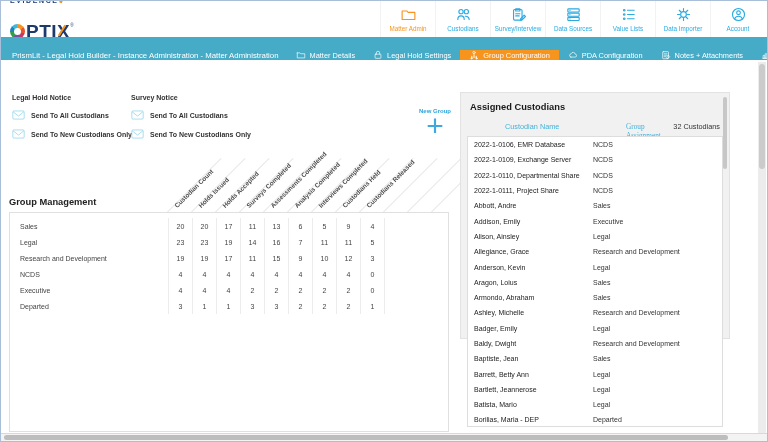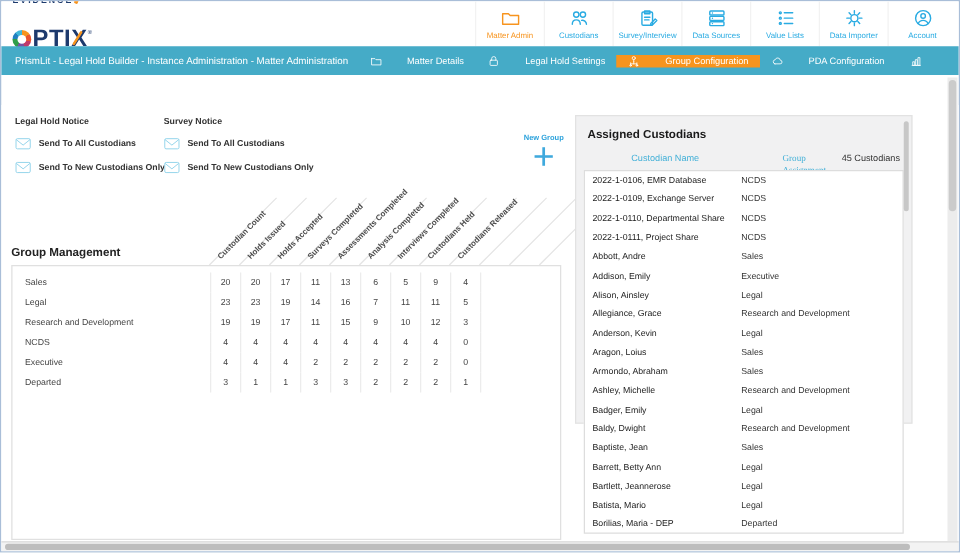--- a/index.html
+++ b/index.html
@@ -18,23 +18,23 @@
   .logo-x::after{content:"";position:absolute;left:4px;top:2px;width:2.2px;height:13px;background:#f7941e;transform:rotate(32deg);border-radius:1px;}
   .logo-reg{font-size:4.5px;font-weight:400;align-self:flex-start;margin-top:2px;}
 
   .top-nav{position:absolute;right:2px;top:0;height:36px;display:flex;}
   .nav-item{width:54px;display:flex;flex-direction:column;align-items:center;justify-content:center;gap:2px;color:#29abe2;border-left:1px solid #f2f2f2;cursor:pointer;}
   .nav-item .nav-label{font-size:6.3px;white-space:nowrap;}
   .nav-item svg{width:17px;height:17px;stroke:currentColor;fill:none;stroke-width:1.6;stroke-linecap:round;stroke-linejoin:round;}
   .nav-item.active{color:#f7941e;}
 
   
-  .teal-bar{position:absolute;top:36px;left:0;right:0;height:23px;background:#45abc7;display:flex;align-items:center;color:#fff;}
+  .teal-bar{position:absolute;top:36px;left:0;right:0;height:23px;background:#45abc7;display:flex;align-items:flex-end;color:#fff;}
   .crumb{display:flex;align-items:center;padding:0 8px 0 11px;font-size:7.8px;white-space:nowrap;}
-  .tbar-tab{display:flex;align-items:center;gap:20px;padding:0 9px;font-size:7.4px;white-space:nowrap;cursor:pointer;}
+  .tbar-tab{display:flex;align-items:center;gap:4px;padding:0 9px;font-size:7.4px;white-space:nowrap;cursor:pointer;}
   .tbar-tab svg{width:10px;height:10px;stroke:#fff;fill:none;stroke-width:1.6;stroke-linecap:round;stroke-linejoin:round;}
   .tbar-tab.active{background:#f7941e;}
   .tbar-divider{width:1px;background:rgba(255,255,255,.5);margin:4px 0;}
   .tbar-fill{flex:1;}
 
   
   .matter-bar{position:absolute;top:59px;left:0;right:0;height:24px;background:#fff;border-bottom:1px solid #ddd;display:flex;align-items:center;padding-left:10px;box-sizing:border-box;font-size:9.3px;font-weight:bold;color:#222;}
 
   
   .content{position:absolute;top:83px;left:0;right:0;bottom:8px;background:#fff;}
@@ -186,20 +186,28 @@
         </svg>
       <span>Group Configuration</span>
     </div>
     <div class="tbar-tab">
       <svg viewBox="0 0 24 24">
           <path d="M7 17a4 4 0 0 1 .6-7.9A5 5 0 0 1 17.3 10 3.5 3.5 0 0 1 17 17H7z"></path>
         </svg>
       <span>PDA Configuration</span>
     </div>
     <div class="tbar-divider"></div>
+    <div class="tbar-tab">
+      <svg viewBox="0 0 24 24">
+          <rect x="4" y="4" width="14" height="17" rx="1.5"></rect>
+          <path d="M7.5 9h7M7.5 12.5h7M7.5 16h4"></path>
+          <path d="M18 13l3 3-4.5 4.5H14V18z"></path>
+        </svg>
+      <span>Notes + Attachments</span>
+    </div>
     <div class="tbar-divider"></div>
     <div class="tbar-tab">
       <svg viewBox="0 0 24 24">
           <path d="M4 20h16"></path>
           <rect x="6" y="13" width="3" height="7"></rect>
           <rect x="11" y="9" width="3" height="11"></rect>
           <rect x="16" y="5" width="3" height="15"></rect>
         </svg>
 
     </div>
@@ -374,21 +382,21 @@
             </div>
   </div>
 </div>
     </div>
 
     <div class="cust-panel">
       <div class="cust-title">Assigned Custodians</div>
       <div class="cust-head">
         <span class="link head-name">Custodian Name</span>
         <span class="link head-group">Group Assignment</span>
-        <span class="head-count">45 Custodians</span>
+        <span class="head-count">32 Custodians</span>
       </div>
       <div class="cust-list">
   <div class="c-row">
     <span class="c-name">2022-1-0106, EMR Database</span>
     <span class="c-group">NCDS</span>
   </div>
 
   <div class="c-row">
     <span class="c-name">2022-1-0109, Exchange Server</span>
     <span class="c-group">NCDS</span>

